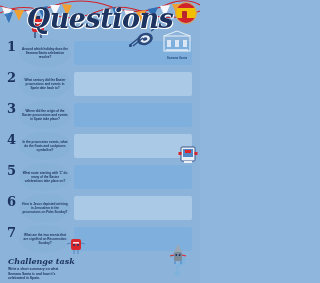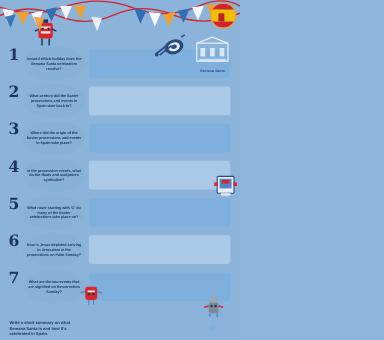--- a/index.html
+++ b/index.html
@@ -127,20 +127,23 @@
     </g>
   </svg>
 
   <div class="flag-badge">
     <div class="flag-red" style="top:0;height:25%"></div>
     <div class="flag-y"></div>
     <div class="flag-red" style="bottom:0;height:25%"></div>
     <div class="flag-crest"></div>
   </div>
 
+  <div class="title-wrap">
+    <div class="title">Questions</div>
+  </div>
 
   <svg class="deco mascot-top" width="22" height="26" viewBox="0 0 22 26">
     <rect x="5" y="3" width="12" height="13" rx="2" fill="#d9262c"></rect>
     <rect x="7" y="6" width="8" height="2" fill="#fff" opacity="0.85"></rect>
     <rect x="7" y="10" width="8" height="2" fill="#fff" opacity="0.85"></rect>
     <circle cx="8.5" cy="8" r="1.1" fill="#1d3461"></circle>
     <circle cx="13.5" cy="8" r="1.1" fill="#1d3461"></circle>
     <path d="M2,10 L6,8 M20,10 L16,8" stroke="#1d3461" stroke-width="1.2" fill="none"></path>
     <path d="M8,16 L8,22 M14,16 L14,22" stroke="#1d3461" stroke-width="1.2"></path>
     <rect x="9" y="0" width="4" height="3" fill="#1d3461"></rect>
@@ -248,16 +251,17 @@
     <rect x="6" y="9" width="8" height="9" rx="1.5" fill="#7d8b99"></rect>
     <circle cx="8.3" cy="12" r="1" fill="#1d3461"></circle>
     <circle cx="11.7" cy="12" r="1" fill="#1d3461"></circle>
     <path d="M2,13 L6,12 M18,13 L14,12" stroke="#d9262c" stroke-width="1.2" fill="none"></path>
     <path d="M7,18 L7,21 M13,18 L13,21" stroke="#4f86c6" stroke-width="1.1"></path>
   </svg>
 
   <div class="qmark">?</div>
 
   <div class="challenge">
+    <div class="challenge-title">Challenge task</div>
     <div class="challenge-text">Write a short summary on what Semana Santa is and how it's celebrated in Spain.</div>
   </div>
 
 </div>
 
 </body></html>

